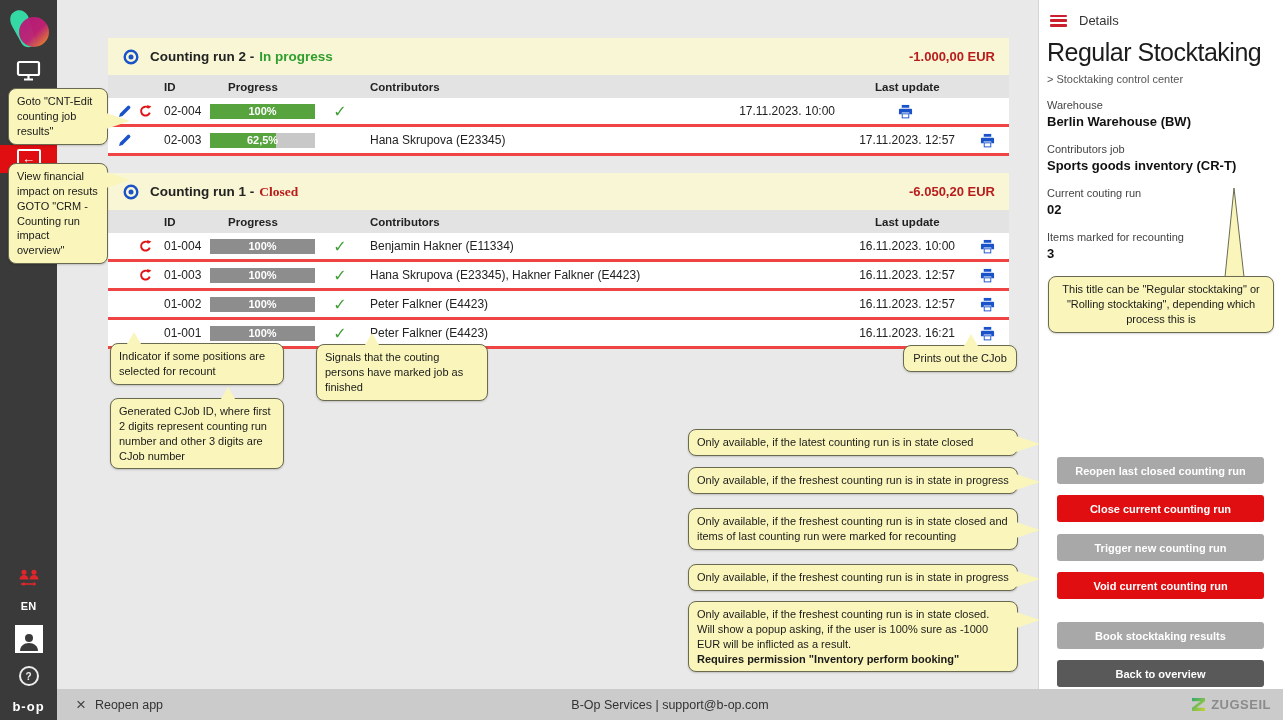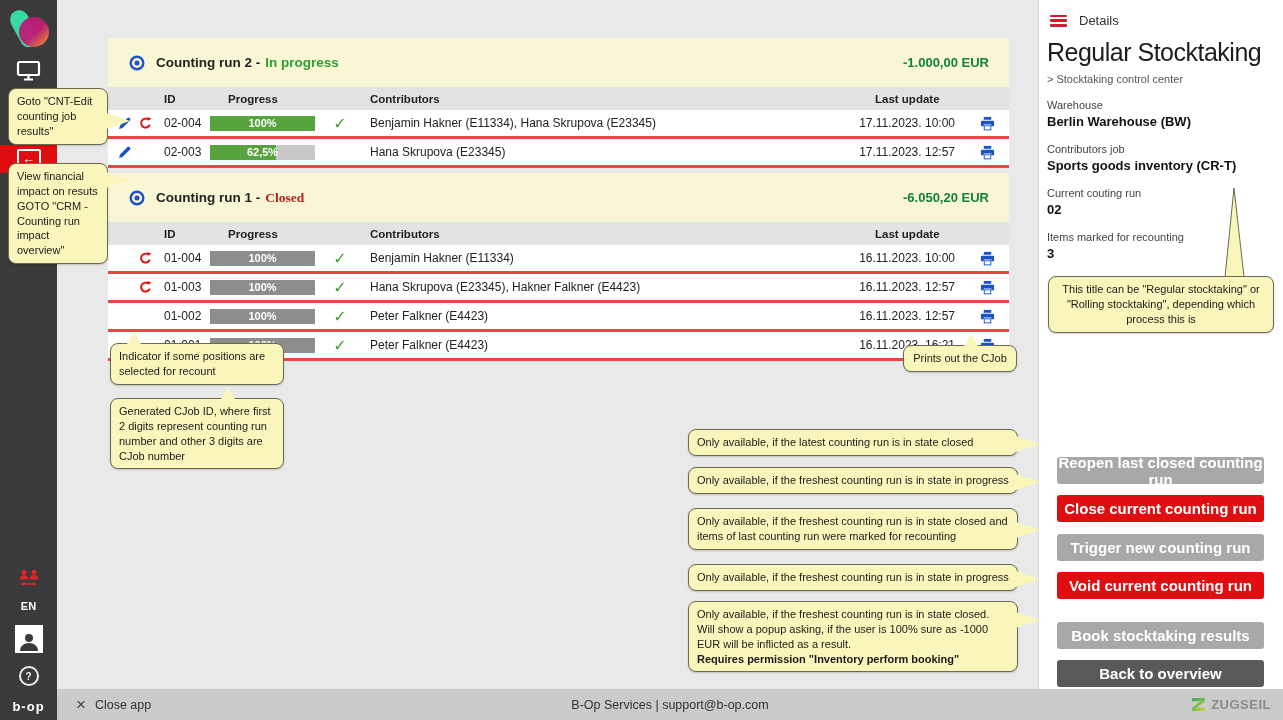--- a/index.html
+++ b/index.html
@@ -14,25 +14,25 @@
   .side-active .arrowbox{width:20px;height:17px;border:2px solid #fff;border-radius:2px;color:#fff;font-size:13px;font-weight:bold;line-height:16px;text-align:center;background:#e00d11;}
   .side-bottom{position:absolute;left:0;bottom:6px;width:57px;display:flex;flex-direction:column;align-items:center;gap:13px;}
   .side-lang{color:#fff;font-size:11px;font-weight:bold;}
   .avatarbox{width:24px;height:24px;border:2px solid #fff;background:#fff;display:flex;align-items:flex-end;justify-content:center;overflow:hidden;}
   .helpcircle{width:16px;height:16px;border:2px solid #ededed;border-radius:50%;color:#ededed;font-size:10px;font-weight:bold;display:flex;align-items:center;justify-content:center;}
   .boplogo{color:#fff;font-weight:bold;font-size:13px;letter-spacing:1px;}
 
   
   .tablebox{position:absolute;left:108px;width:901px;z-index:1;}
   #table-run2{top:38px;} #table-run1{top:173px;}
-  .band{height:25px;background:#f8f6d4;display:flex;align-items:center;padding:12px;}
+  .band{height:25px;background:#f8f6d4;display:flex;align-items:center;padding:6px;}
   .band .eye{margin-left:9px;display:flex;}
   .band .t{margin-left:11px;font-size:13.5px;font-weight:bold;color:#222;}
   .band .st{margin-left:5px;font-size:13.5px;font-weight:bold;}
-  .band .amt{margin-left:auto;margin-right:8px;font-size:13px;font-weight:bold;color:#15803d;}
+  .band .amt{margin-left:auto;margin-right:8px;font-size:13px;font-weight:bold;color:#b91c1c;}
   .cols,.trow{display:grid;grid-template-columns:54px 48px 112px 36px 1fr 120px 44px;align-items:center;}
   .cols{height:23px;background:#e3e3e3;font-size:11.5px;font-weight:bold;color:#222;}
   .cols .h-id{padding-left:2px;} .cols .h-pr{padding-left:18px;} .cols .h-co{padding-left:12px;} .cols .h-lu{padding-left:30px;}
   .trow{height:26px;background:#fff;border-bottom:3px solid #ef4444;font-size:12px;color:#222;}
   .c-icons{display:flex;align-items:center;gap:4px;padding-left:9px;}
   .c-icons .slot{width:16px;height:16px;display:flex;align-items:center;justify-content:center;}
   .c-id{padding-left:2px;}
   .c-prog{padding-left:0;}
   .bar{position:relative;width:105px;height:15px;background:#c8c8c8;overflow:hidden;}
   .bar .fill{position:absolute;left:0;top:0;bottom:0;}
@@ -47,21 +47,21 @@
   .det-head{display:flex;align-items:center;gap:12px;padding:13px 0 0 11px;}
   .burger{width:17px;height:12px;display:flex;flex-direction:column;justify-content:space-between;}
   .burger i{height:2.6px;background:#cc1f2d;border-radius:1px;}
   .det-head .lbl{font-size:13px;color:#333;}
   .det-title{padding:10px 8px 0 8px;font-size:25px;color:#1c1c1c;letter-spacing:-0.5px;}
   .det-bread{padding:6px 8px 0 8px;font-size:11px;color:#555;}
   .det-field{padding:14px 8px 0 8px;}
   .det-field .fl{font-size:11px;color:#444;}
   .det-field .fv{font-size:13px;font-weight:bold;color:#111;margin-top:3px;}
   .det-buttons{position:absolute;left:18px;top:457px;width:207px;display:flex;flex-direction:column;}
-  .btn{height:27px;border-radius:3px;color:#fff;font-size:15px;font-weight:bold;display:flex;align-items:center;justify-content:center;cursor:pointer;text-align:center;}
+  .btn{height:27px;border-radius:3px;color:#fff;font-size:11px;font-weight:bold;display:flex;align-items:center;justify-content:center;cursor:pointer;text-align:center;}
   .btn.gray{background:#a8a8a8;margin-bottom:11px;}
   .btn.red{background:#e00d11;margin-bottom:11px;}
   .btn.dark{background:#595959;}
   .btn + .btn.gray{}
   .det-buttons .btn:nth-child(2){margin-bottom:12px;}
   .det-buttons .btn:nth-child(4){margin-bottom:23px;}
 
   
   .footbar{position:absolute;left:57px;top:689px;width:1226px;height:31px;background:#cbcbcb;display:flex;align-items:center;z-index:4;}
   .foot-close{display:flex;align-items:center;gap:9px;margin-left:19px;font-size:12.5px;color:#333;cursor:pointer;}
@@ -175,21 +175,20 @@
             </div>
           </div>
           <div class="c-id">02-004</div>
           <div class="c-prog">
             <div class="bar">
               <div class="fill" style="width: 100%; background: rgb(87, 163, 62);"></div>
               <div class="lbl">100%</div>
             </div>
           </div>
           <div class="c-check">✓</div>
-          <div class="c-contrib">Benjamin Hakner (E11334), Hana Skrupova (E23345)</div>
           <div class="c-upd">17.11.2023. 10:00</div>
           <div class="c-print">
             <svg width="15" height="15" viewBox="0 0 16 16">
               <rect x="4" y="1" width="8" height="3" fill="#1a53c9"></rect>
               <path fill="#1a53c9" d="M2 5h12a1 1 0 0 1 1 1v5h-3V9H4v2H1V6a1 1 0 0 1 1-1z"></path>
               <rect x="4.5" y="10.5" width="7" height="4.3" fill="#fff" stroke="#1a53c9"></rect>
             </svg>
           </div>
         </div>
         <div class="trow">
@@ -382,21 +381,21 @@
         <div class="btn gray">Trigger new counting run</div>
         <div class="btn red">Void current counting run</div>
         <div class="btn gray">Book stocktaking results</div>
         <div class="btn dark">Back to overview</div>
       </div>
   </div>
 
   <div class="footbar">
     <span class="foot-close">
       <span class="x">×</span>
-      <span>Close app</span>
+      <span>Reopen app</span>
     </span>
     <span class="foot-center">B-Op Services | support@b-op.com</span>
     <span class="foot-brand">
       <svg width="15" height="15" viewBox="0 0 15 15">
         <defs>
             <linearGradient id="zg" x1="0" y1="0" x2="1" y2="1">
               <stop offset="0" stop-color="#2fa96e"></stop>
               <stop offset="1" stop-color="#c8d432"></stop>
             </linearGradient>
           </defs>
@@ -415,20 +414,24 @@
     <i class="tail right" style="top:8px;"></i>
   </div>
   <div class="co co3">
     <span>Indicator if some positions are selected for recount</span>
     <i class="tail up" style="left:16px;"></i>
   </div>
   <div class="co co4">
     <span>Generated CJob ID, where first 2 digits represent counting run number and other 3 digits are CJob number</span>
     <i class="tail up" style="left:110px;"></i>
   </div>
+  <div class="co co5">
+    <span>Signals that the couting persons have marked job as finished</span>
+    <i class="tail up" style="left:48px;"></i>
+  </div>
   <div class="co co6">
     <span>Prints out the CJob</span>
     <i class="tail up" style="left:60px;"></i>
   </div>
   <div class="co co7">
     <span>Only available, if the latest counting run is in state closed</span>
     <i class="tail right" style="top:6px;"></i>
   </div>
   <div class="co co8">
     <span>Only available, if the freshest counting run is in state in progress</span>

